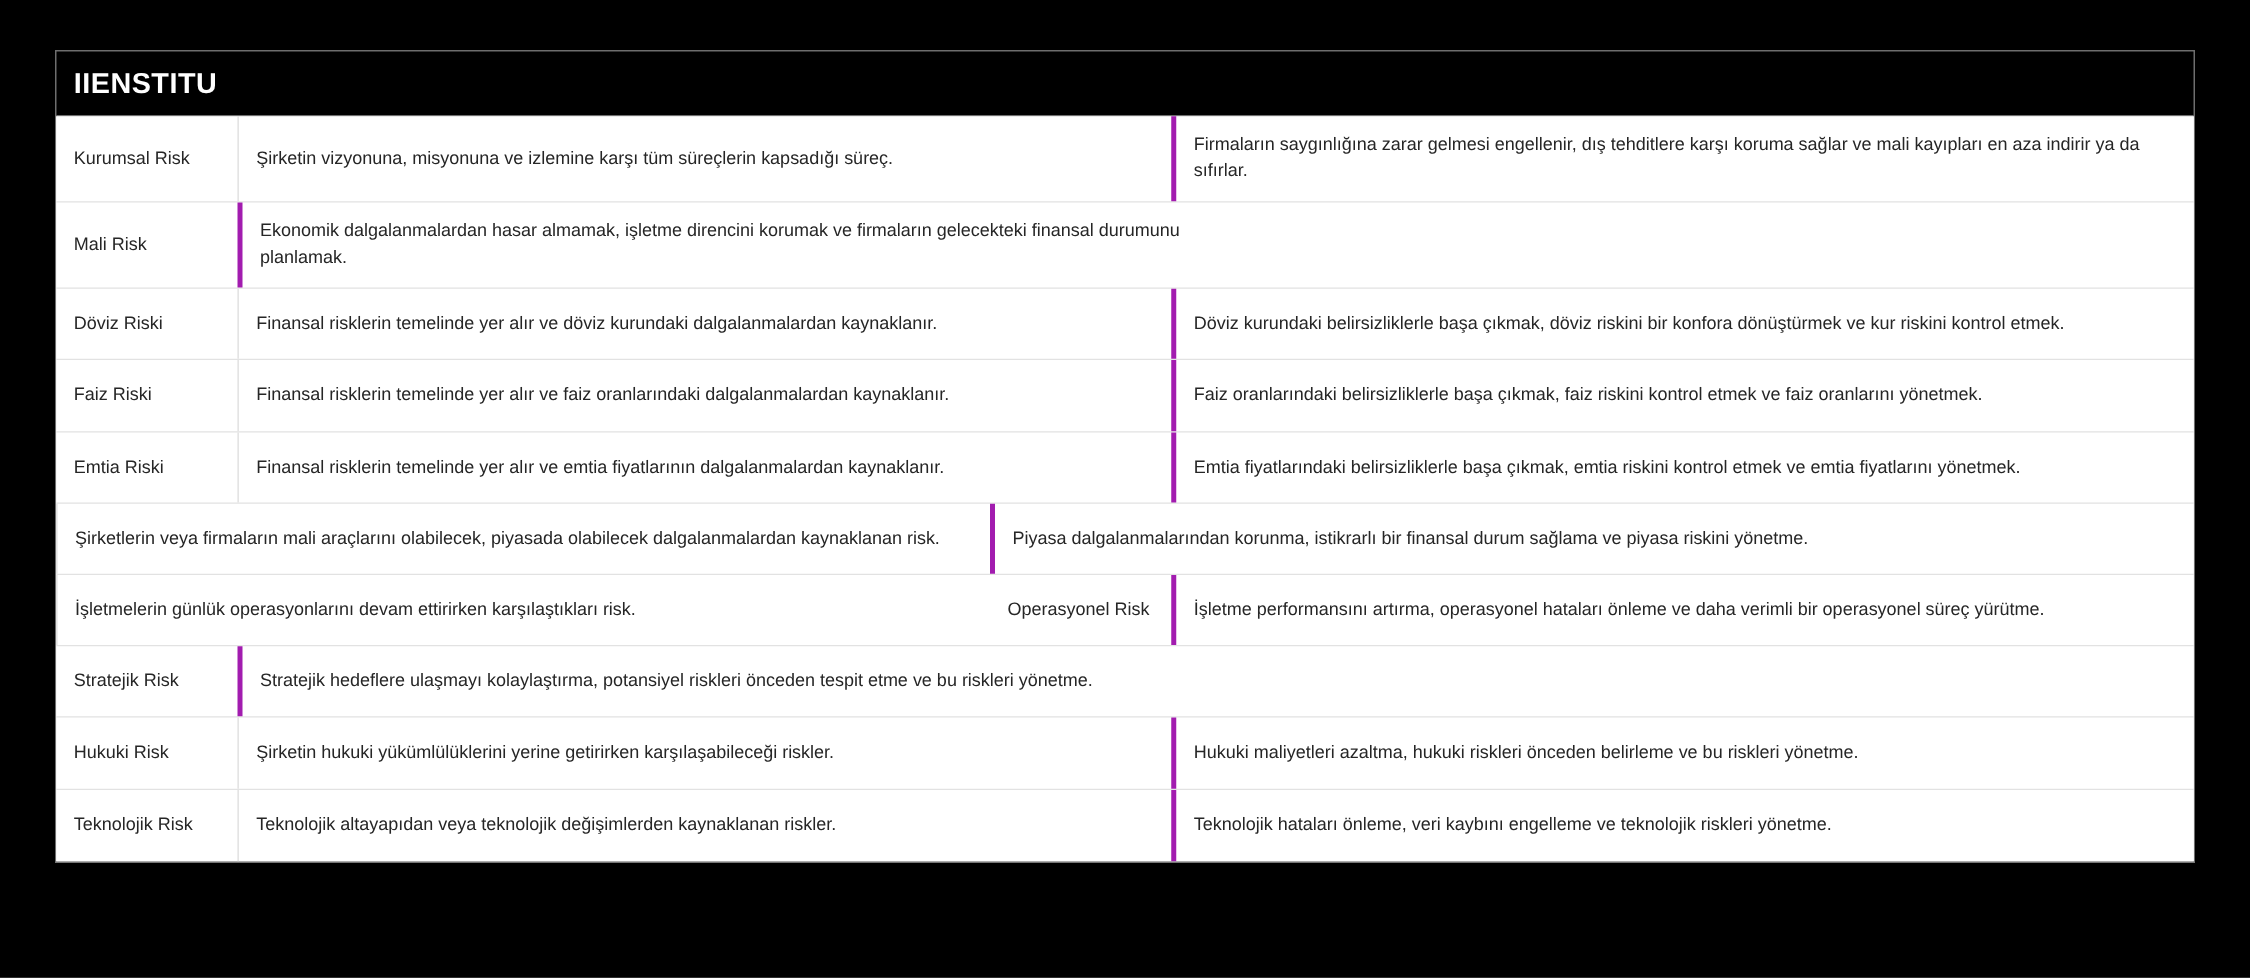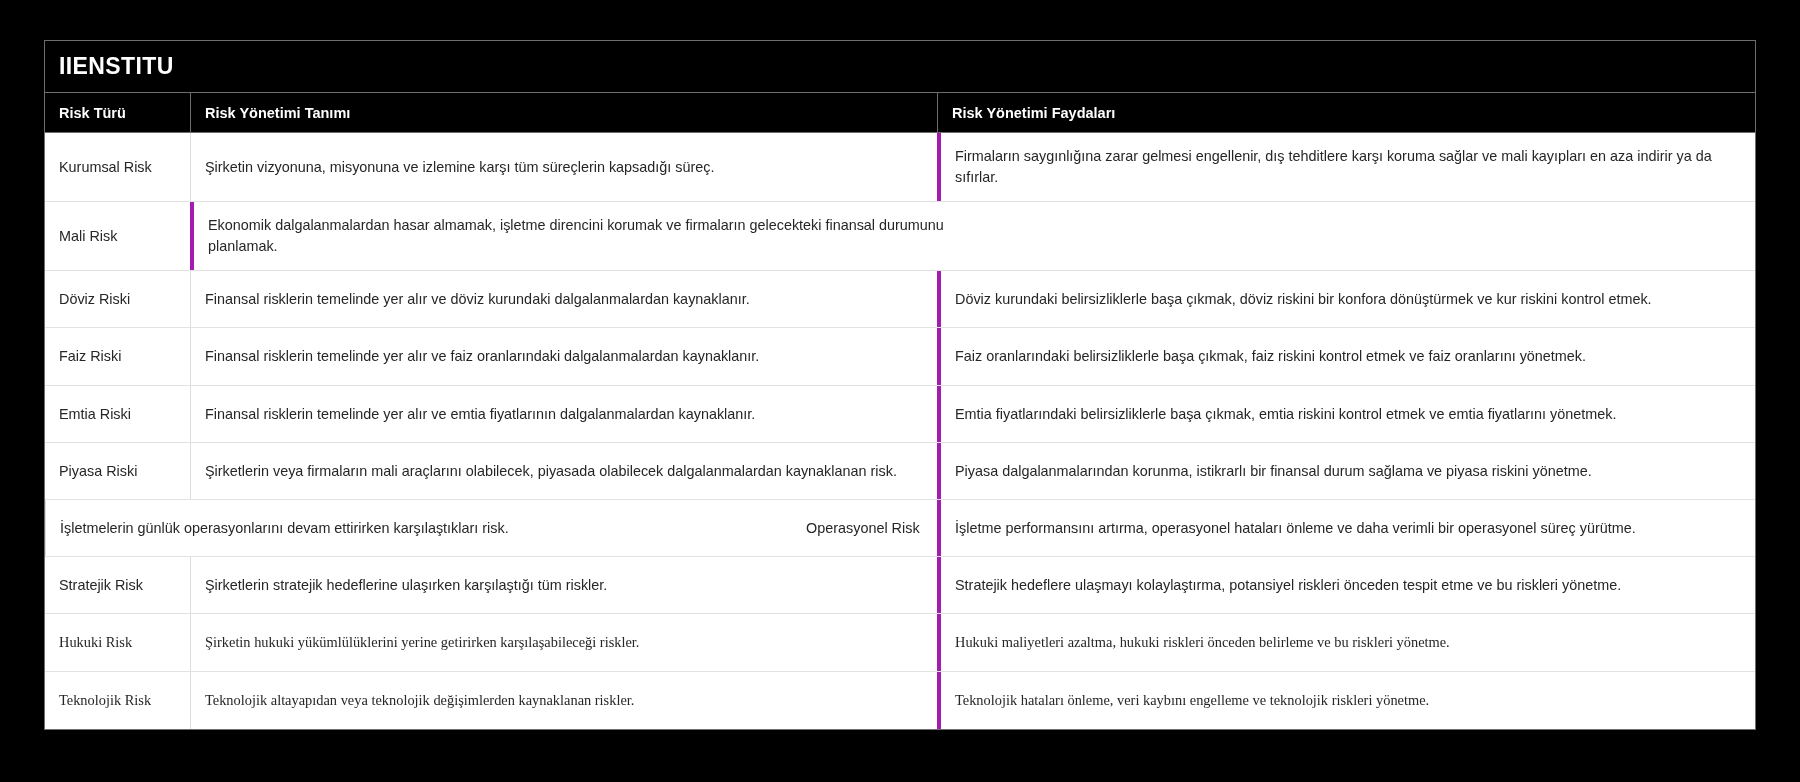--- a/index.html
+++ b/index.html
@@ -92,43 +92,32 @@
     line-height: 1.46;
     color: #262626;
     display: flex;
     align-items: center;
   }
   .cell.col-2 { border-left: 1px solid #dcdcdc; }
   .cell.col-3 { border-left: 4px solid #a21caf; }
   .cell .txt { display: block; }
 
   .r-h56 { height: 57px; }
-  .r-h57 { height: 57px; font-family: Liberation Serif, serif; }
+  .r-h57 { height: 57px; }
 </style>
 </head>
 <body>
 
 <div class="page">
   <div class="table-frame">
 
     <div class="brand-band">
       <span class="brand-title">IIENSTITU</span>
     </div>
 
-    <div class="head-row">
-      <div class="head-cell col-1">
-        <span>Risk Türü</span>
-      </div>
-      <div class="head-cell col-2">
-        <span>Risk Yönetimi Tanımı</span>
-      </div>
-      <div class="head-cell col-3">
-        <span>Risk Yönetimi Faydaları</span>
-      </div>
-    </div>
 
     <div class="body">
 
       <div class="row">
         <div class="cell col-1">
             <span class="txt">Kurumsal Risk</span>
           </div>
         <div class="cell col-2">
             <span class="txt">Şirketin vizyonuna, misyonuna ve izlemine karşı tüm süreçlerin kapsadığı süreç.</span>
           </div>
@@ -176,23 +165,20 @@
           </div>
         <div class="cell col-2">
             <span class="txt">Finansal risklerin temelinde yer alır ve emtia fiyatlarının dalgalanmalardan kaynaklanır.</span>
           </div>
         <div class="cell col-3">
             <span class="txt">Emtia fiyatlarındaki belirsizliklerle başa çıkmak, emtia riskini kontrol etmek ve emtia fiyatlarını yönetmek.</span>
           </div>
       </div>
 
       <div class="row">
-        <div class="cell col-1">
-            <span class="txt">Piyasa Riski</span>
-          </div>
         <div class="cell col-2">
             <span class="txt">Şirketlerin veya firmaların mali araçlarını olabilecek, piyasada olabilecek dalgalanmalardan kaynaklanan risk.</span>
           </div>
         <div class="cell col-3">
             <span class="txt">Piyasa dalgalanmalarından korunma, istikrarlı bir finansal durum sağlama ve piyasa riskini yönetme.</span>
           </div>
       </div>
 
       <div class="row">
         <div class="cell col-2">
@@ -202,23 +188,20 @@
             <span class="txt">Operasyonel Risk</span>
           </div>
         <div class="cell col-3">
             <span class="txt">İşletme performansını artırma, operasyonel hataları önleme ve daha verimli bir operasyonel süreç yürütme.</span>
           </div>
       </div>
 
       <div class="row">
         <div class="cell col-1">
             <span class="txt">Stratejik Risk</span>
-          </div>
-        <div class="cell col-2">
-            <span class="txt">Şirketlerin stratejik hedeflerine ulaşırken karşılaştığı tüm riskler.</span>
           </div>
         <div class="cell col-3">
             <span class="txt">Stratejik hedeflere ulaşmayı kolaylaştırma, potansiyel riskleri önceden tespit etme ve bu riskleri yönetme.</span>
           </div>
       </div>
 
       <div class="row r-h57">
         <div class="cell col-1">
             <span class="txt">Hukuki Risk</span>
           </div>

